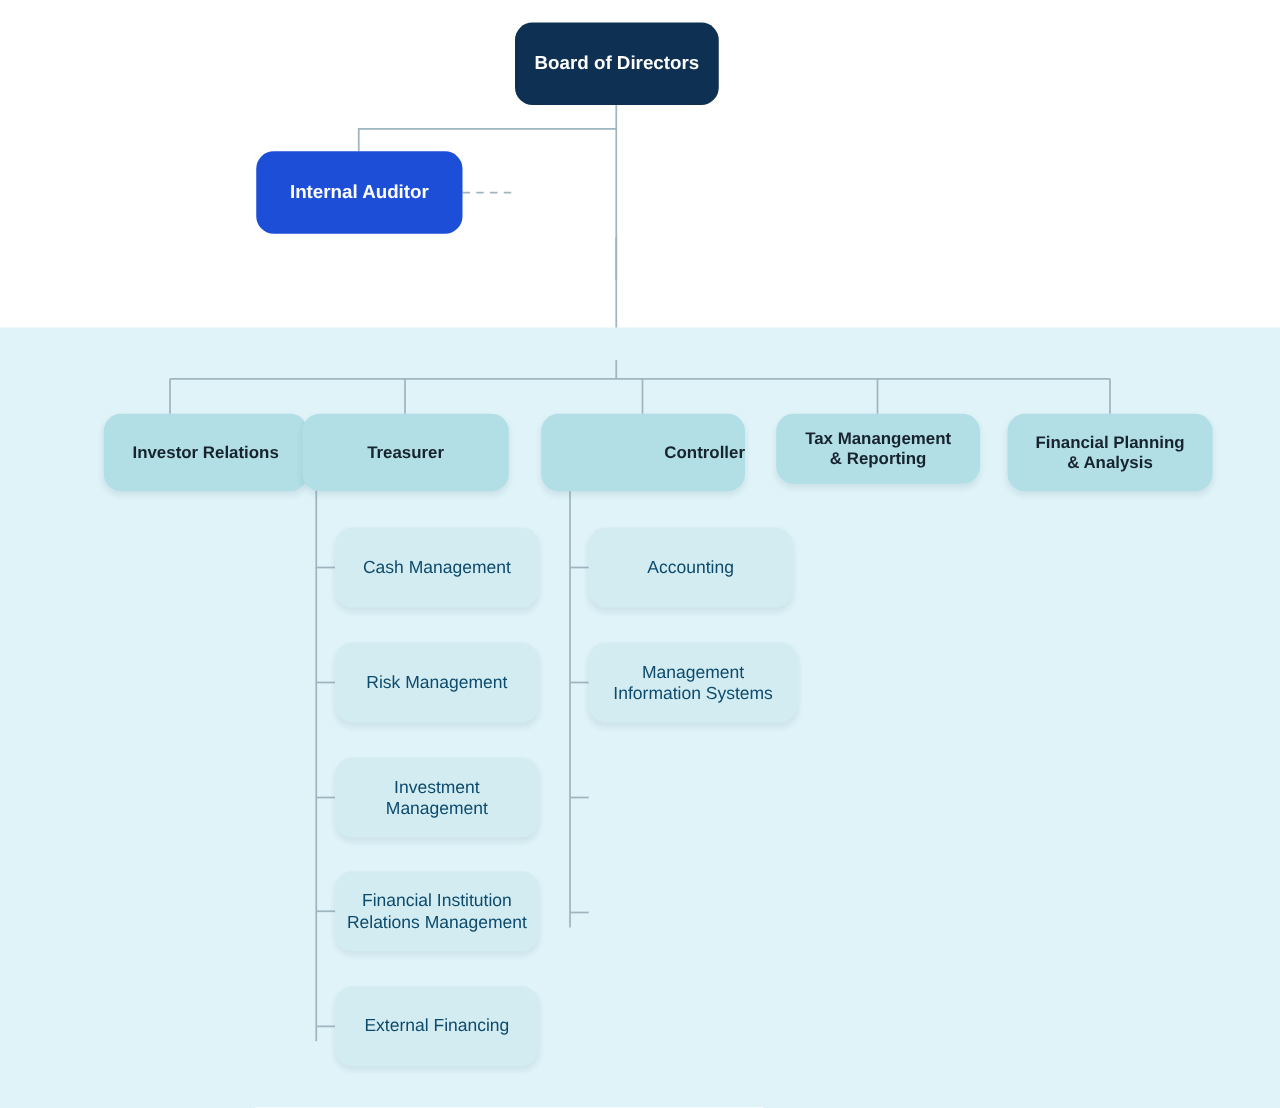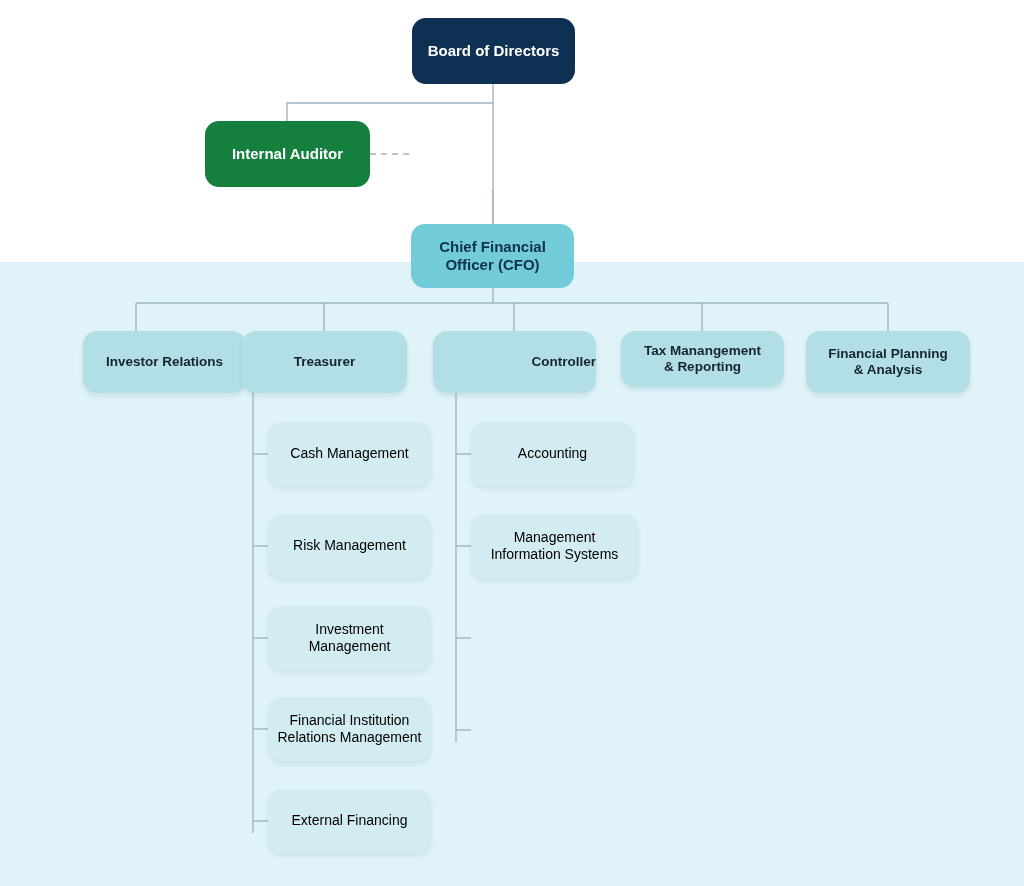--- a/index.html
+++ b/index.html
@@ -56,21 +56,21 @@
   
   .lv-board {
     background: #0e3052;
     color: #ffffff;
     font-weight: bold;
     font-size: 15px;
     border-radius: 14px;
   }
   
   .lv-exec {
-    background: #15803d;
+    background: #1d4ed8;
     color: #ffffff;
     font-weight: bold;
     font-size: 15px;
     border-radius: 14px;
   }
   
   .lv-cfo {
     background: #72cbd8;
     color: #0e3052;
     font-weight: bold;
@@ -82,21 +82,21 @@
     background: #b2dfe6;
     color: #17242e;
     font-weight: bold;
     font-size: 13.5px;
     border-radius: 14px;
     box-shadow: 0 3px 5px rgba(20,70,90,0.10);
   }
   
   .lv-sub {
     background: #d3ecf1;
-    color: #000000;
+    color: #0c4a6e;
     font-weight: normal;
     font-size: 14px;
     border-radius: 14px;
     box-shadow: 0 3px 5px rgba(20,70,90,0.09);
   }
   .lv-sub.white {
     background: #fdfdfd;
     box-shadow: 0 3px 6px rgba(20,70,90,0.11);
   }
 </style>
@@ -143,24 +143,20 @@
 
   <div class="node lv-board" style="left:412px; top:18px; width:163px; height:66px;">
     <span>Board of Directors</span>
   </div>
 
   <div class="node lv-exec" style="left:205px; top:121px; width:165px; height:66px;">
     <span>Internal Auditor</span>
   </div>
 
 
-  <div class="node lv-cfo" style="left:411px; top:224px; width:163px; height:64px;">
-    <span>Chief Financial
-Officer (CFO)</span>
-  </div>
 
   <div class="node lv-dept" style="left:55px; top:331px; width:163px; height:62px;margin-left:28px;">
     <span>Investor Relations</span>
   </div>
   <div class="node lv-dept" style="left:242px; top:331px; width:165px; height:62px;">
     <span>Treasurer</span>
   </div>
   <div class="node lv-dept" style="left:433px; top:331px; width:163px; height:62px;justify-content:flex-end;">
     <span>Controller</span>
   </div>

